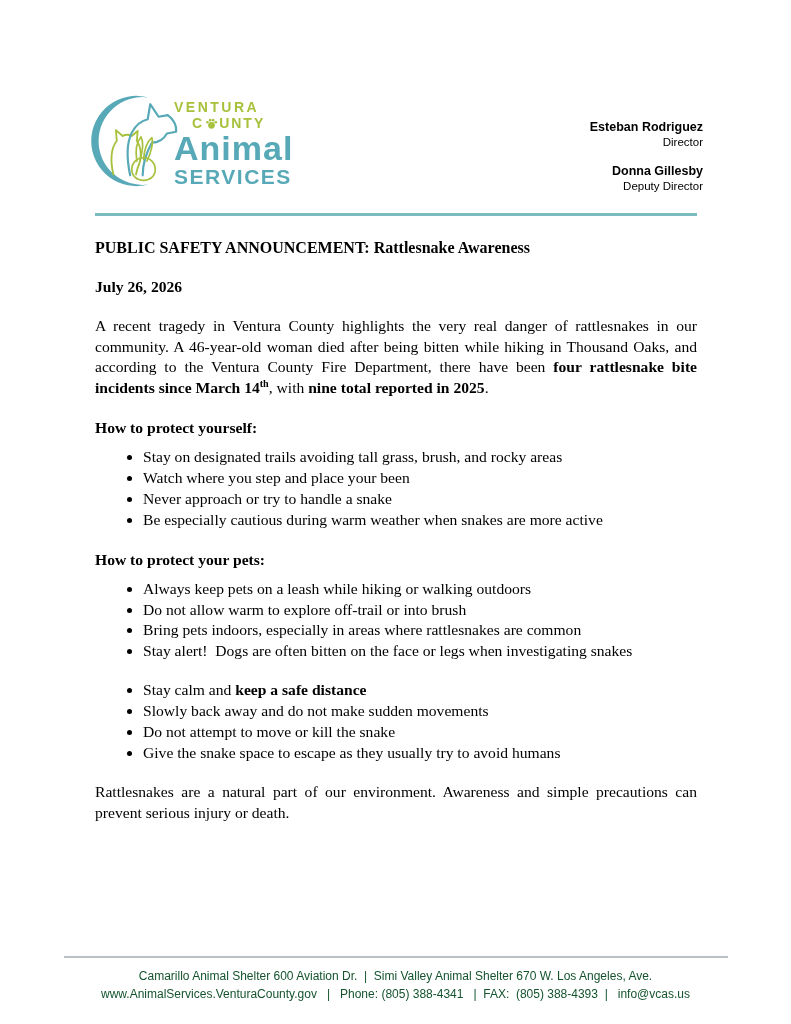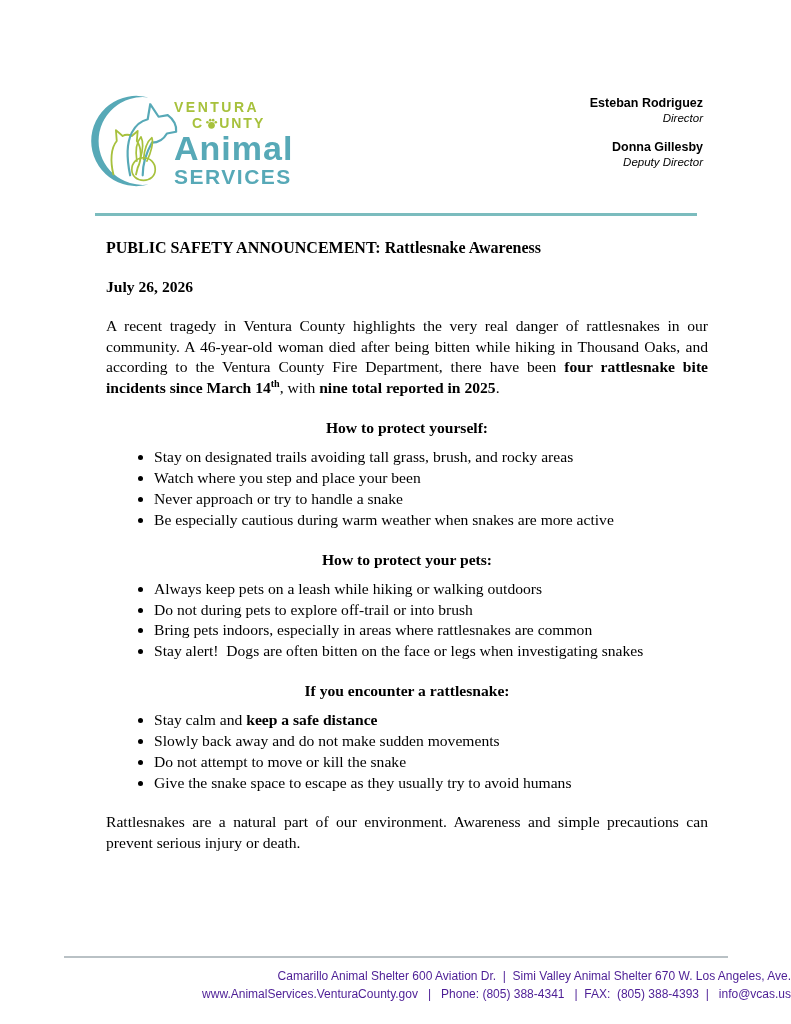--- a/index.html
+++ b/index.html
@@ -14,40 +14,40 @@
   }
   
   .logo{position:absolute; left:90px; top:88px; display:flex; align-items:flex-start;}
   .logo-mark{width:92px; height:106px; flex:0 0 auto;}
   .logo-text{margin-left:-8px; padding-top:12px; font-family:"Liberation Sans", sans-serif; line-height:1;}
   .logo-l1{color:var(--green); font-size:14px; font-weight:bold; letter-spacing:2.5px;}
   .logo-l2{color:var(--green); font-size:14px; font-weight:bold; letter-spacing:2px; margin:2px 0 1px 18px; display:flex; align-items:center;}
   .paw{width:13px; height:13px; margin:0 1px;}
   .logo-l3{color:var(--teal); font-size:34px; font-weight:bold; letter-spacing:1px; margin-top:1px;}
   .logo-l4{color:var(--teal); font-size:21px; font-weight:bold; letter-spacing:1.5px; margin-top:1px;}
-  .staff{position:absolute; right:88px; top:96px; text-align:right; font-family:"Liberation Sans", sans-serif;}
+  .staff{position:absolute; right:88px; top:120px; text-align:right; font-family:"Liberation Sans", sans-serif;}
   .staff-entry{margin-bottom:15px;}
   .staff-name{font-size:12.5px; font-weight:bold; line-height:15px;}
-  .staff-title{font-size:11.5px; line-height:14px;font-style:italic;}
+  .staff-title{font-size:11.5px; line-height:14px;}
   .divider{position:absolute; left:95px; top:213px; width:602px; height:3px; background:var(--divider);}
   
-  .content{position:absolute; left:106px; top:237px; width:602px; font-size:15.6px; line-height:20.8px;}
+  .content{position:absolute; left:95px; top:237px; width:602px; font-size:15.6px; line-height:20.8px;}
   .content h1{font-size:16px; font-weight:bold; line-height:21px; margin:0 0 19px 0;}
   .date{font-weight:bold; margin:0 0 13px 0;}
   .content p{margin:0 0 18px 0;}
   .just{text-align:justify;}
-  .content h2{font-size:15.6px; font-weight:bold; line-height:21px; margin:0 0 9px 0;text-align:center;}
+  .content h2{font-size:15.6px; font-weight:bold; line-height:21px; margin:0 0 9px 0;}
   .content ul{margin:0 0 18px 0; padding-left:48px; list-style:disc;}
   .content li{line-height:20.9px; white-space:pre-wrap;}
   .prewrap{white-space:pre-wrap;}
   sup{font-size:0.65em; line-height:0; vertical-align:super;}
   
   .footer-rule{position:absolute; left:64px; top:956px; width:664px; height:2px; background:var(--footer-line);}
-  .footer-text{position:absolute; left:0; top:968px; width:791px; text-align:right;
-    font-family:"Liberation Sans", sans-serif; font-size:12px; line-height:17.5px; color:#4c1d95;}
+  .footer-text{position:absolute; left:0; top:968px; width:791px; text-align:center;
+    font-family:"Liberation Sans", sans-serif; font-size:12px; line-height:17.5px; color:#14532d;}
   svg .stroke{fill:none; stroke-linecap:round; stroke-linejoin:round;}
 </style>
 </head>
 <body>
 
 <div class="page">
 
   <div class="logo">
     <svg class="logo-mark" viewBox="0 0 110 112" aria-hidden="true">
       <path d="M70,4 A54,54 0 1 0 70,108 A52.5,52.5 0 1 1 70,4 Z" fill="#57a9b7"></path>
@@ -97,26 +97,25 @@
     <ul>
       <li>Stay on designated trails avoiding tall grass, brush, and rocky areas</li>
       <li>Watch where you step and place your been</li>
       <li>Never approach or try to handle a snake</li>
       <li>Be especially cautious during warm weather when snakes are more active</li>
     </ul>
 
     <h2>How to protect your pets:</h2>
     <ul>
       <li>Always keep pets on a leash while hiking or walking outdoors</li>
-      <li>Do not during pets to explore off-trail or into brush</li>
+      <li>Do not allow warm to explore off-trail or into brush</li>
       <li>Bring pets indoors, especially in areas where rattlesnakes are common</li>
       <li>Stay alert!  Dogs are often bitten on the face or legs when investigating snakes</li>
     </ul>
 
-    <h2>If you encounter a rattlesnake:</h2>
     <ul>
       <li><span>Stay calm and </span><span style="font-weight: bold; text-align: center;">keep a safe distance</span></li>
       <li>Slowly back away and do not make sudden movements</li>
       <li>Do not attempt to move or kill the snake</li>
       <li>Give the snake space to escape as they usually try to avoid humans</li>
     </ul>
 
     <p class="just">Rattlesnakes are a natural part of our environment. Awareness and simple precautions can prevent serious injury or death.</p>
   </main>
 

